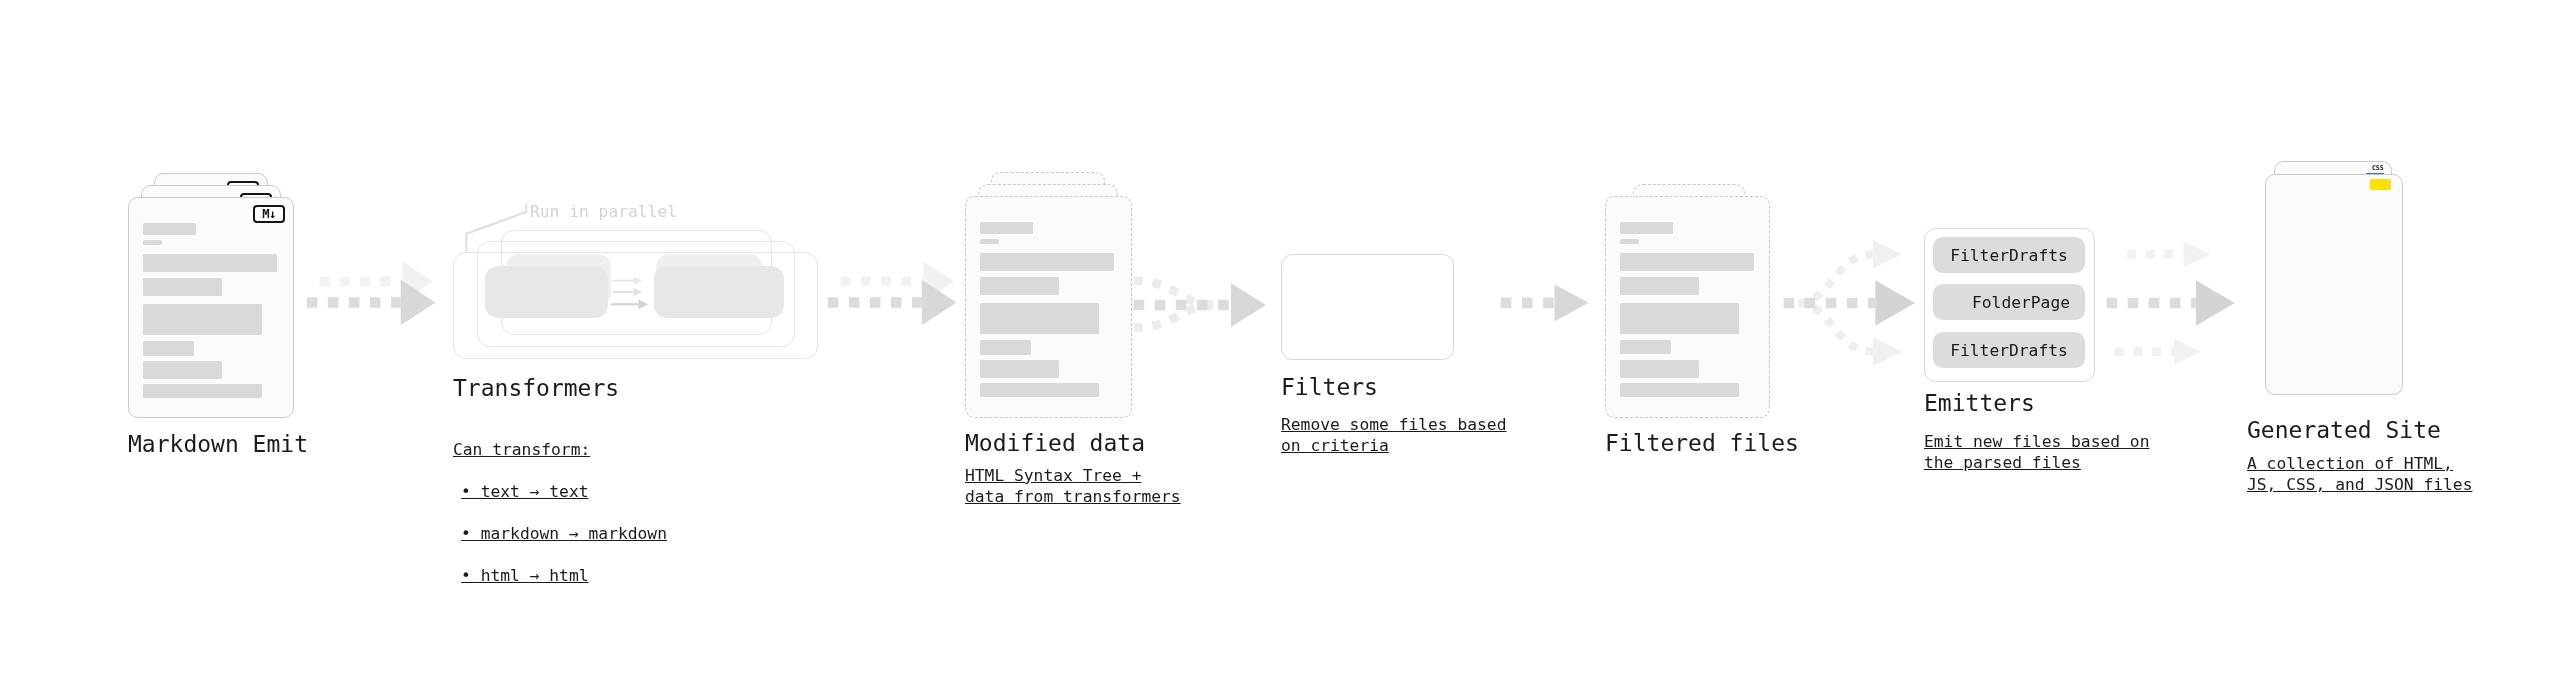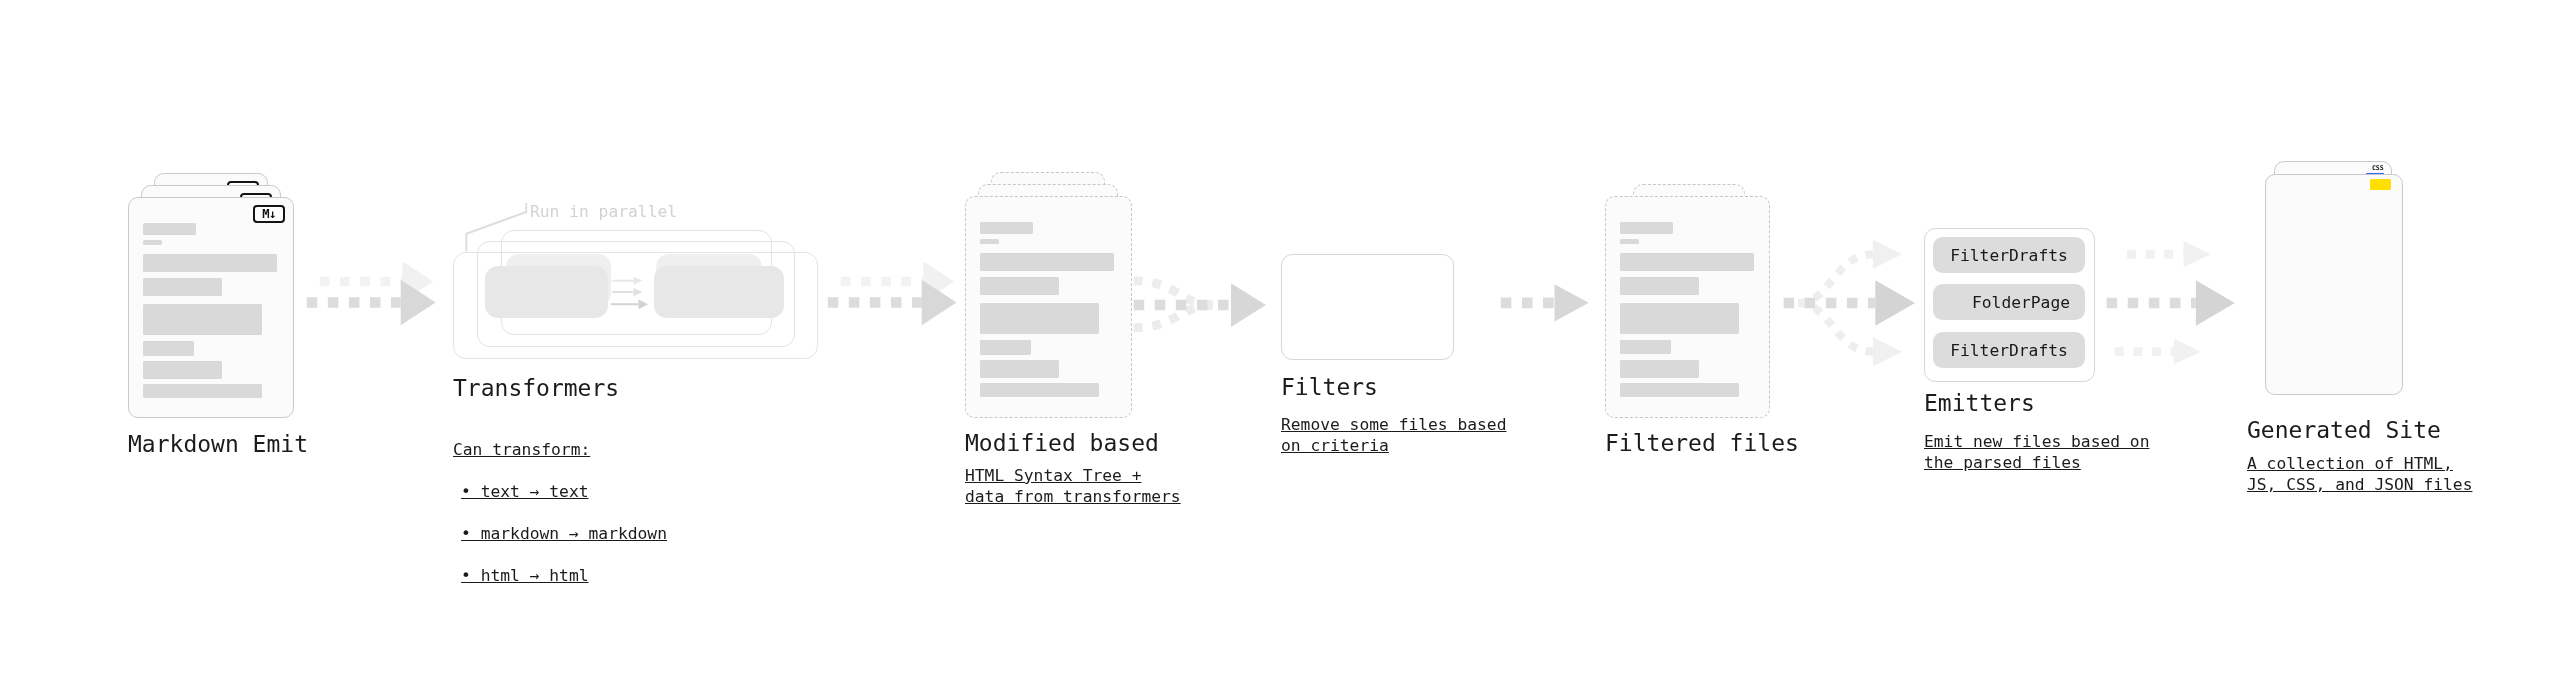--- a/index.html
+++ b/index.html
@@ -129,21 +129,21 @@
         <div class="bar b2"></div>
         <div class="bar b3"></div>
         <div class="bar b4"></div>
         <div class="bar b5"></div>
         <div class="bar b6"></div>
         <div class="bar b7"></div>
         <div class="bar b8"></div>
       </div>
     </div>
   </div>
-  <div class="label" style="left:965px;top:431px;">Modified based</div>
+  <div class="label" style="left:965px;top:431px;">Modified data</div>
   <div class="caption" style="left:965px;top:465px;">HTML Syntax Tree +
 data from transformers</div>
 
   <svg style="left:1132px;top:271px;" width="142" height="73" viewBox="0 0 175 90">
     <path d="M 2,12 C 55,12 60,42 100,42" fill="none" stroke="#ececec" stroke-width="11" stroke-dasharray="11 12"></path>
     <path d="M 2,70 C 55,70 60,42 100,42" fill="none" stroke="#ececec" stroke-width="11" stroke-dasharray="11 12"></path>
     <line x1="2" y1="42" x2="122" y2="42" stroke="#dcdcdc" stroke-width="13" stroke-dasharray="13 13"></line>
     <polygon points="122,15 165,42 122,69" fill="#d7d7d7"></polygon>
   </svg>
 

